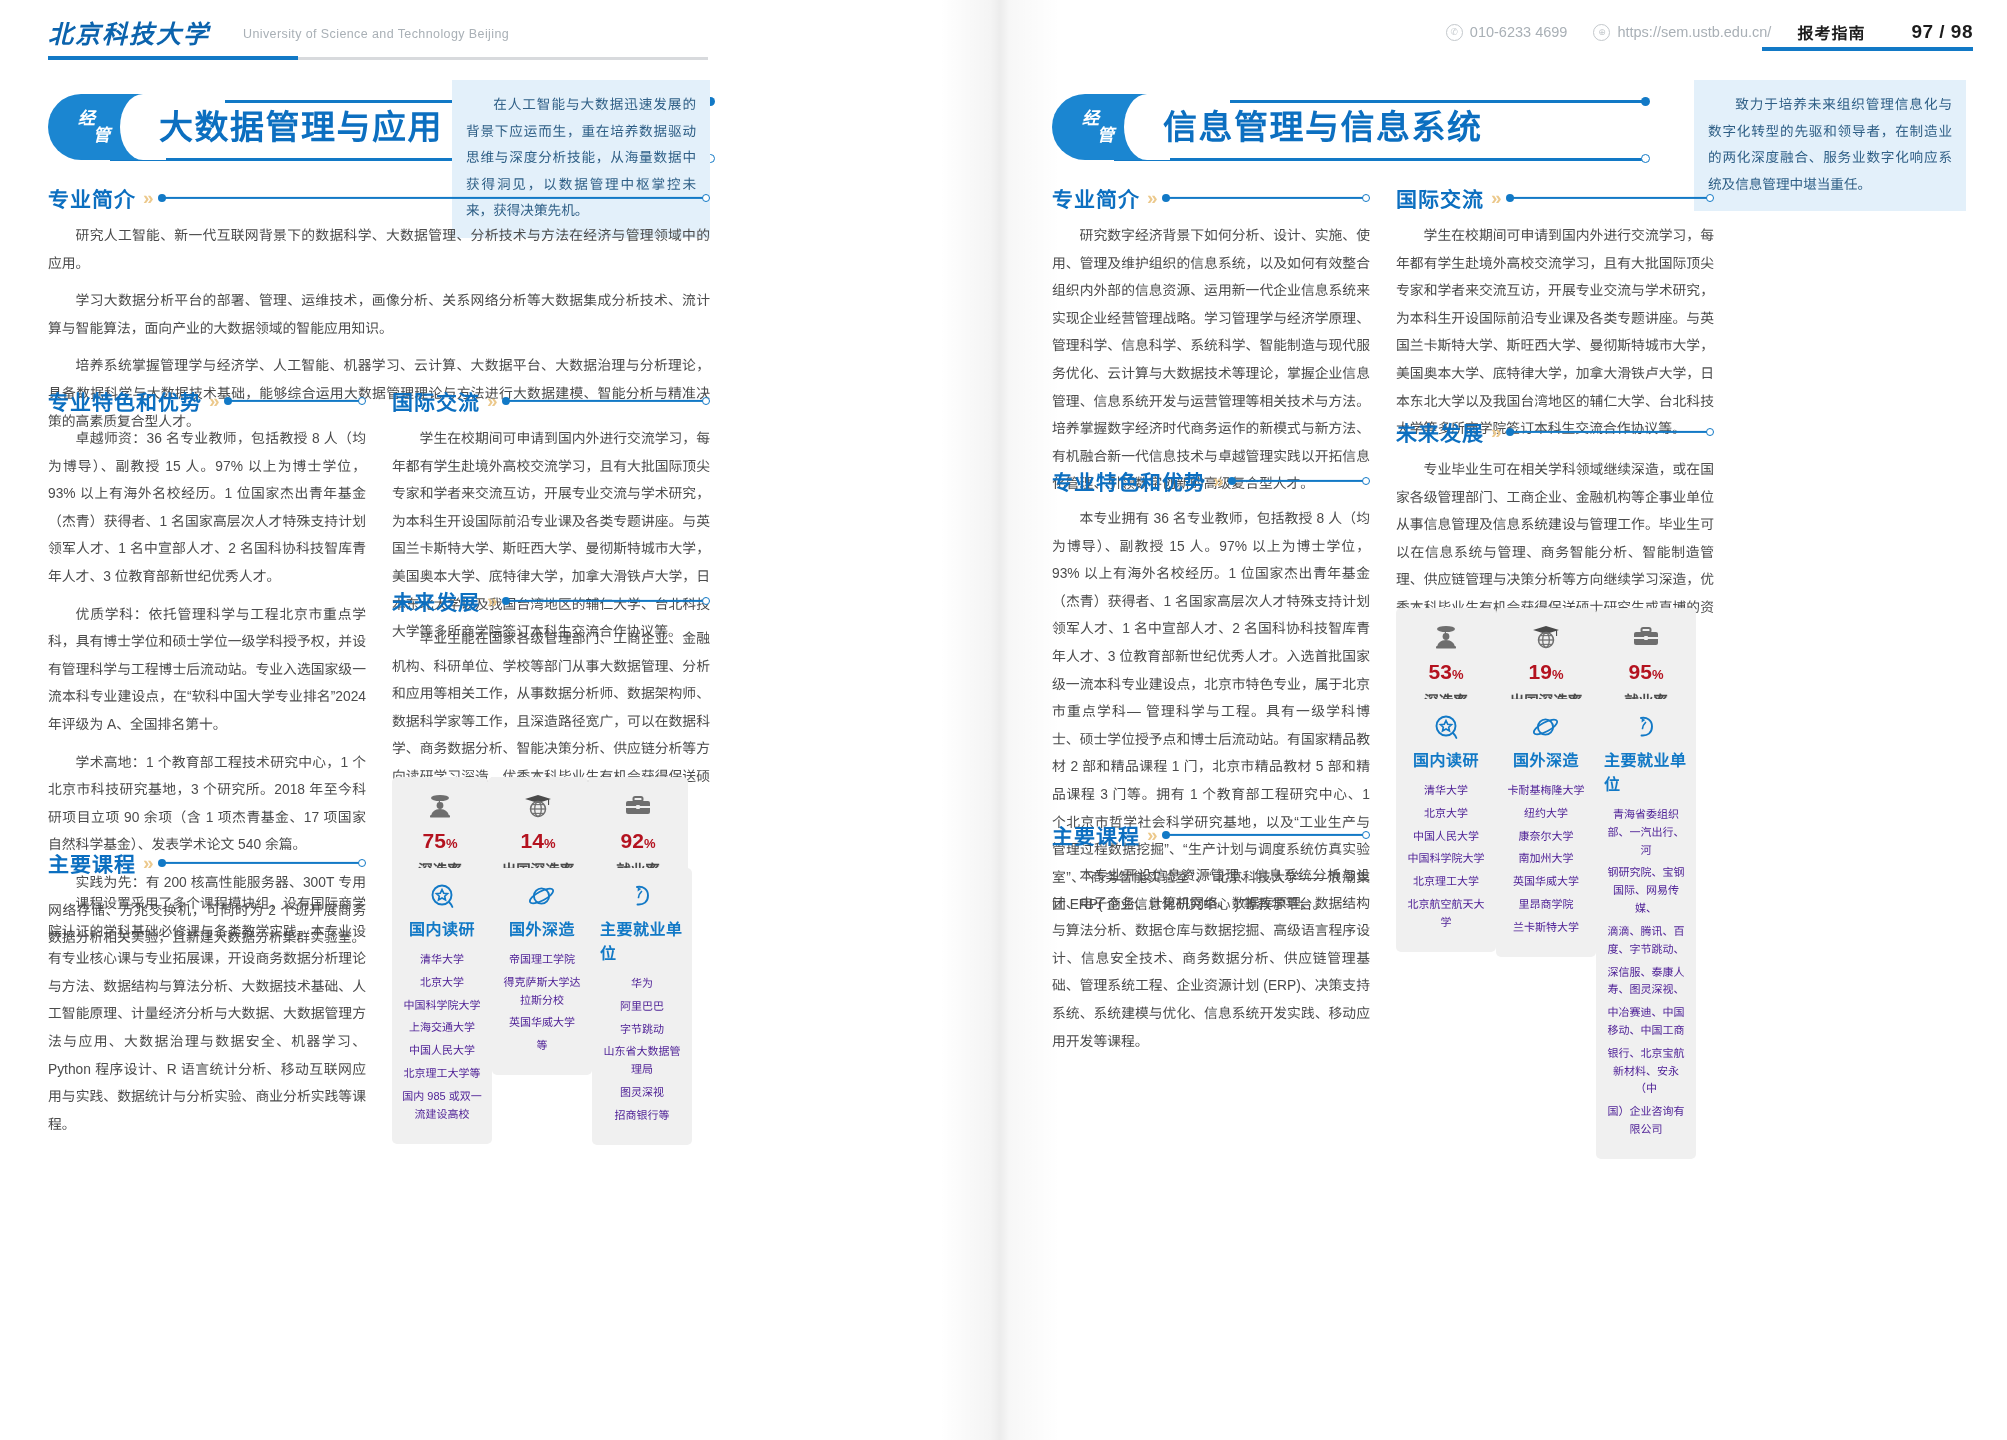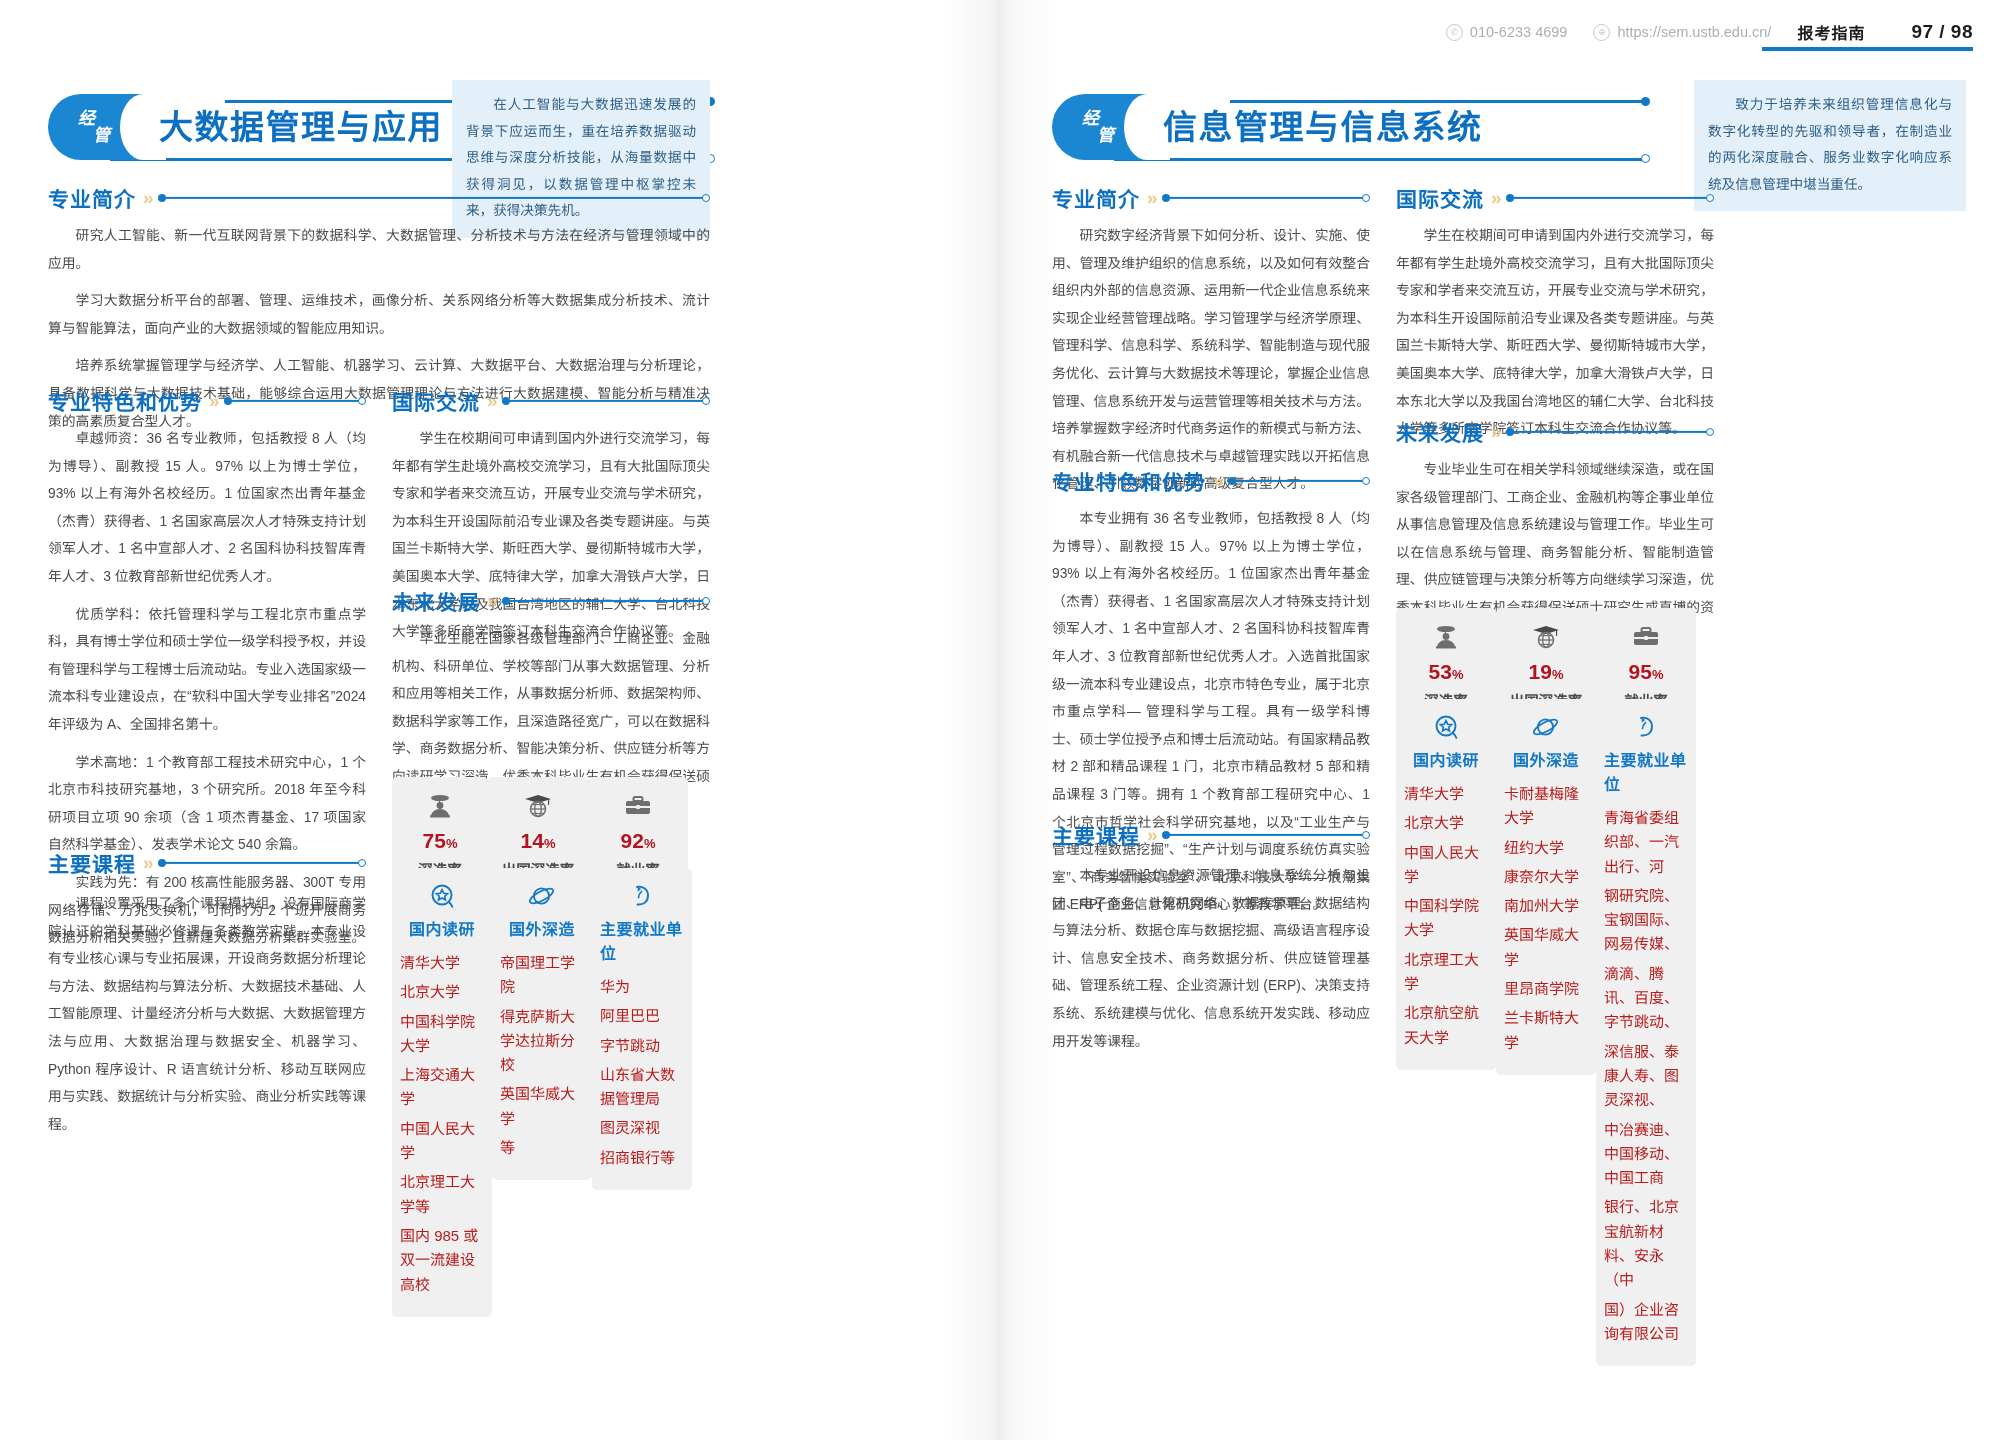--- a/index.html
+++ b/index.html
@@ -106,31 +106,37 @@
     background:#f0f0f0;border-radius:5px;box-sizing:border-box;
     display:flex;flex-direction:column;align-items:center;
   }
   .card-stat{padding:14px 4px 13px 4px;}
   .card-stat .num{font-size:21px;font-weight:700;color:#b4121f;line-height:1;margin-top:9px;}
   .card-stat .num .pct{font-size:13px;font-weight:700;}
   .card-stat .cap{font-size:14.5px;color:#4a4a4a;font-weight:700;margin-top:7px;}
   .card-list{padding:13px 8px 15px 8px;}
   .card-list .ttl{font-size:16px;font-weight:700;color:#1279c6;margin-top:5px;letter-spacing:.5px;}
   .card-list ul{list-style:none;margin:11px 0 0 0;padding:0;width:100%;}
-  .card-list li{font-size:15px;color:#b91c1c;line-height:1.62;margin-bottom:5px;}
+  .card-list li{font-size:11px;color:#4c1d95;line-height:1.62;text-align:center;margin-bottom:5px;}
   .icon-wrap{height:30px;display:flex;align-items:center;justify-content:center;}
   .icon-wrap svg{display:block;}
 </style>
 </head>
 <body>
 
 <div class="spread">
 
   <div class="page page-left">
 
+    <div class="hdr">
+      <div class="logo-cn">北京科技大学</div>
+      <div class="logo-en">University of Science and Technology Beijing</div>
+      <div class="hdr-rule"></div>
+      <div class="hdr-rule-blue"></div>
+    </div>
 
     <div class="banner" style="left:48px;top:94px;">
       <div class="tab">
         <span>经</span>
         <span>管</span>
       </div>
       <div class="curve"></div>
       <div class="title">大数据管理与应用</div>
     </div>
     <div class="banner-line-top" style="left:225px;top:100px;width:485px;"></div>

